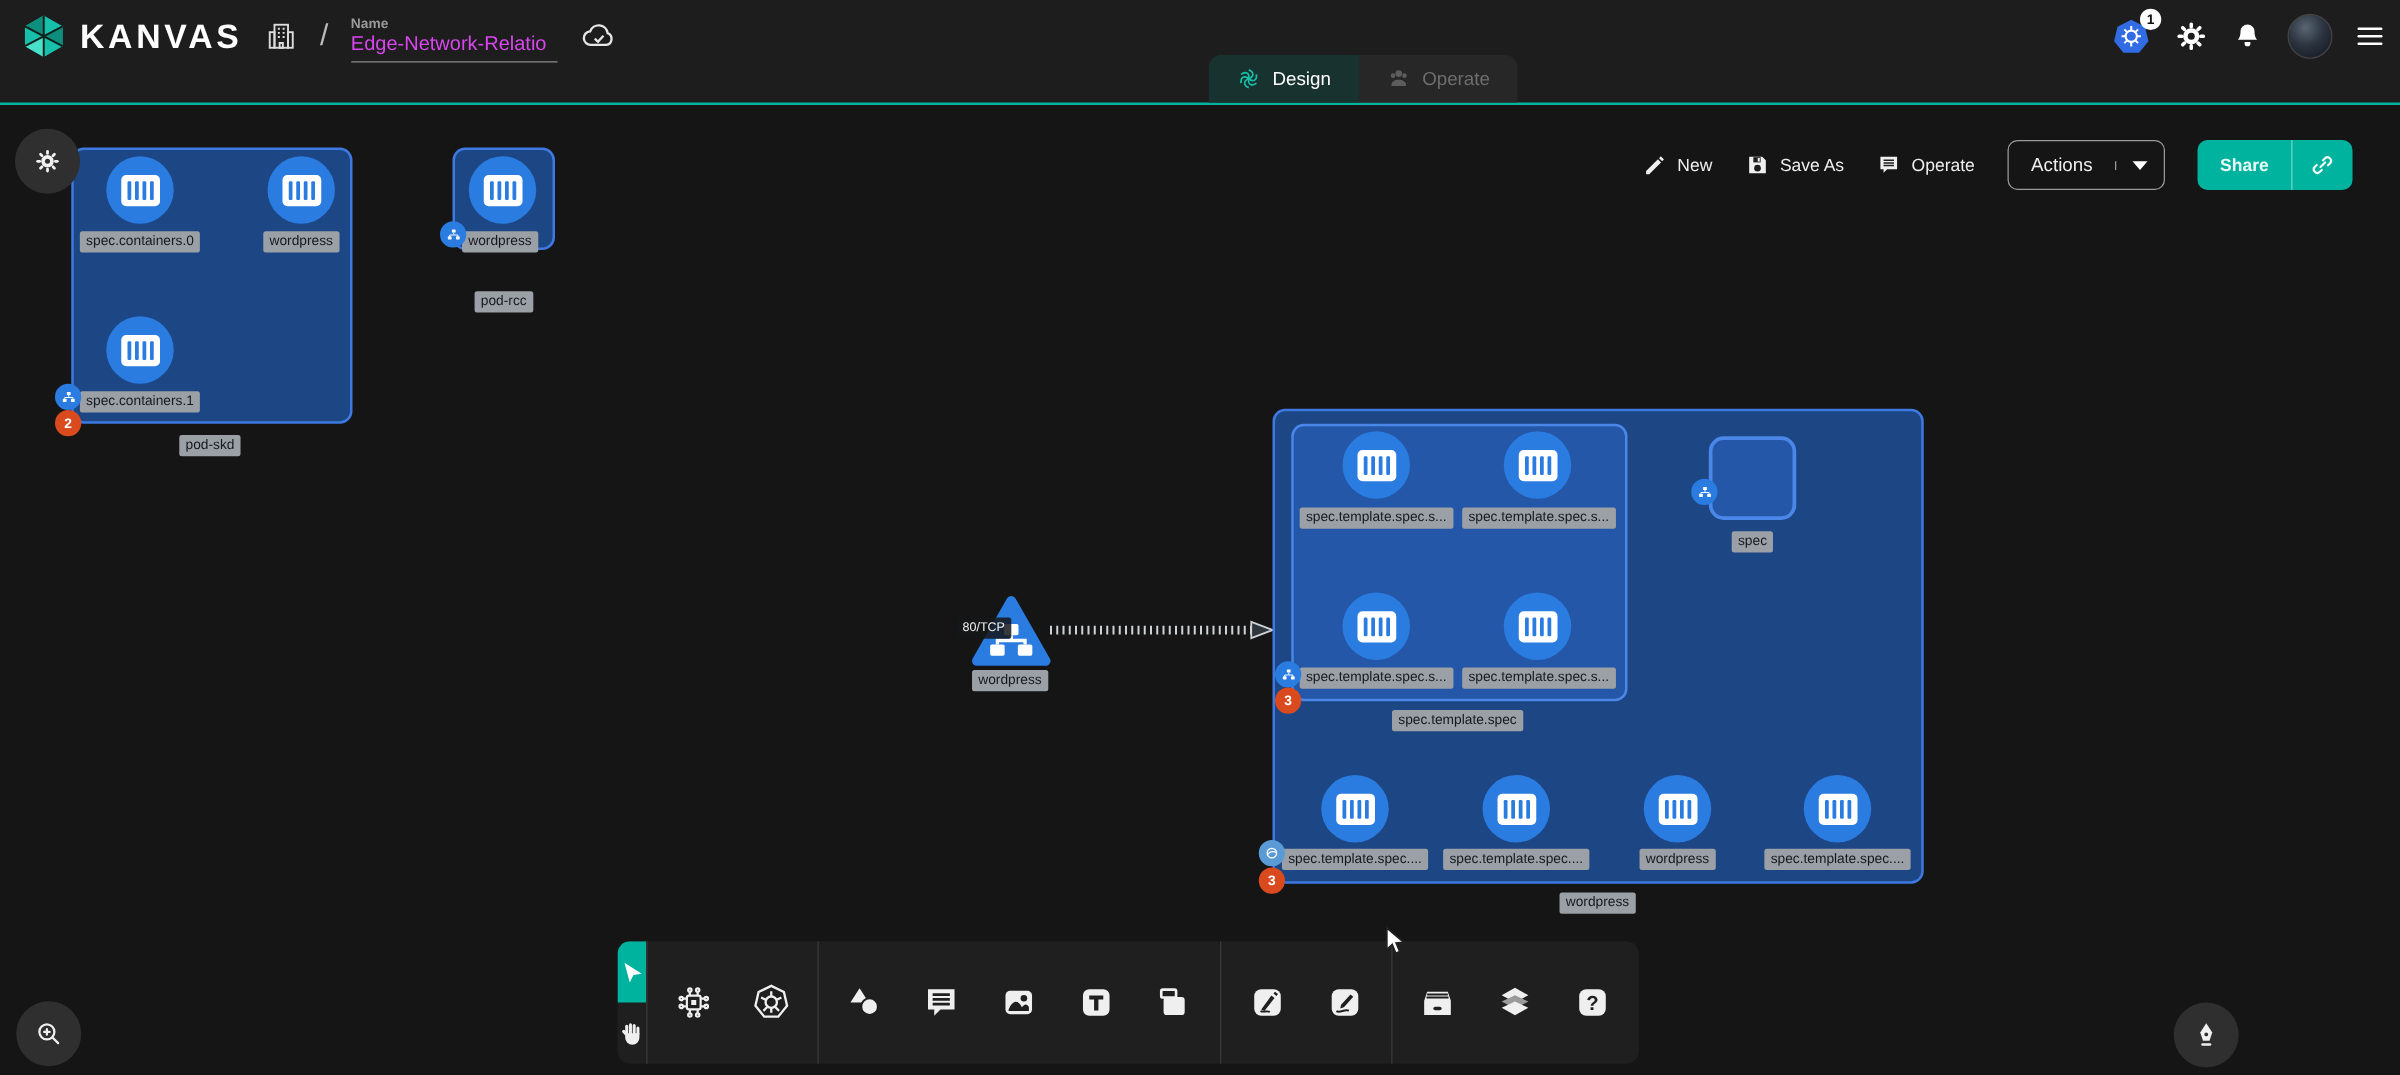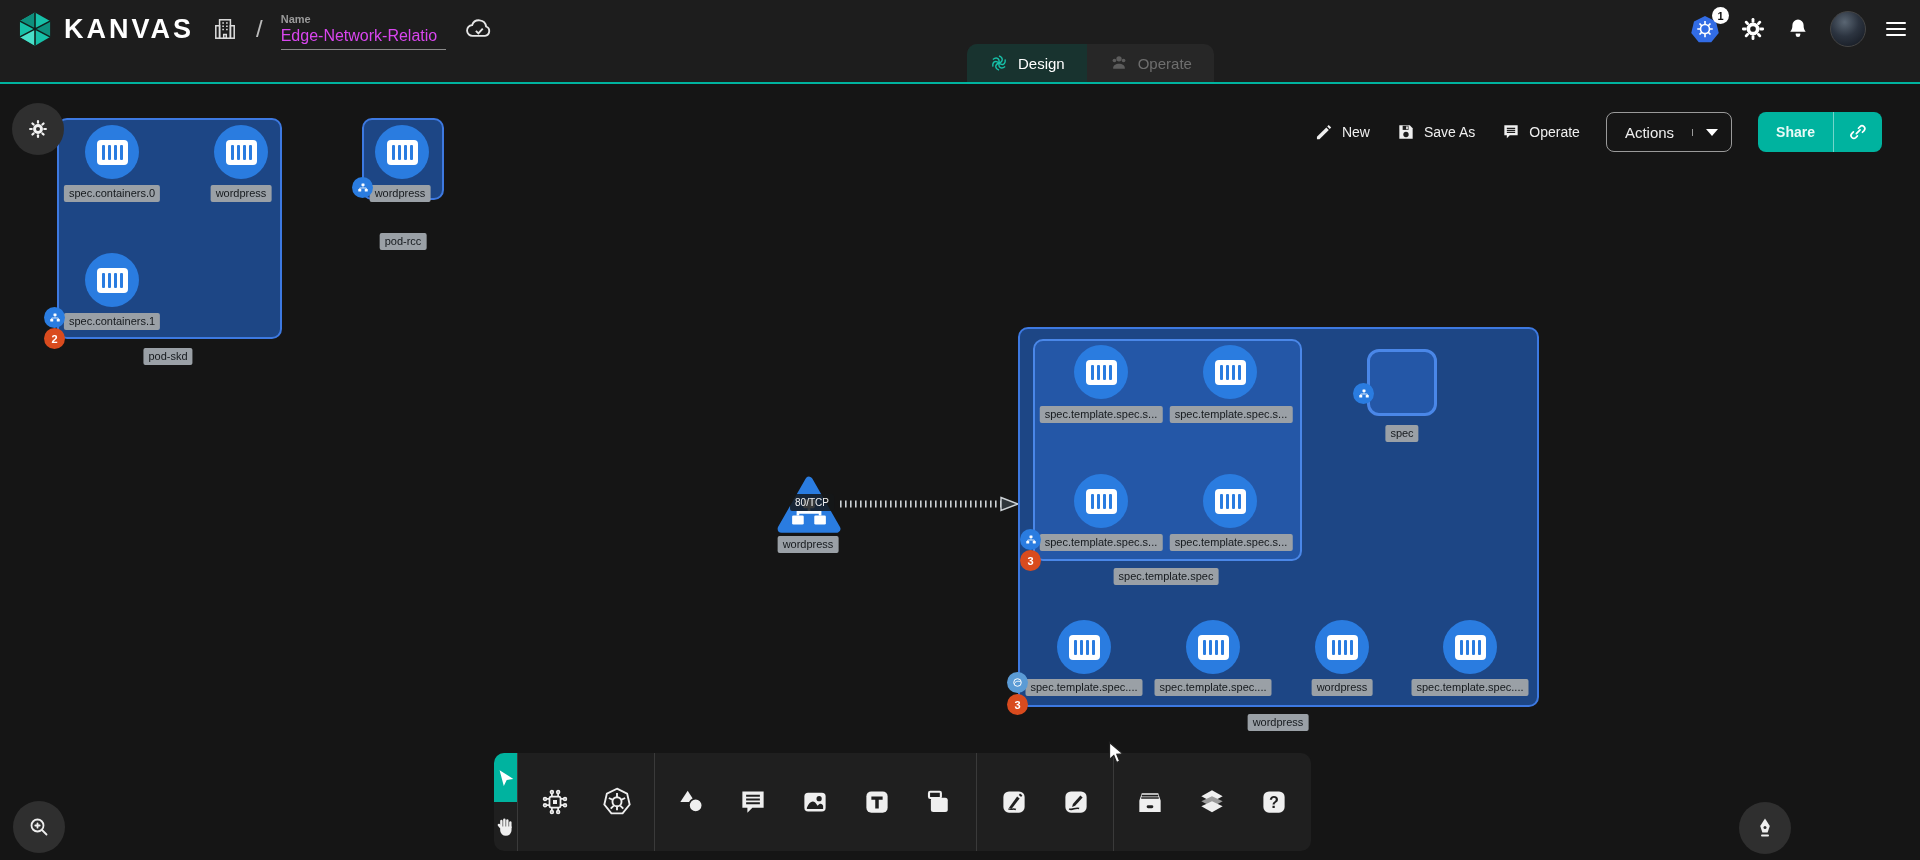--- a/index.html
+++ b/index.html
@@ -356,21 +356,21 @@
       <svg width="64" height="58" viewBox="0 0 24 22">
         <path d="M12 1.8 L22.4 20 H1.6 Z" fill="#2a7ce0" stroke="#2a7ce0" stroke-width="3" stroke-linejoin="round"></path>
         <g fill="#fff">
             <rect x="9.8" y="8.8" width="4.4" height="3.4" rx=".5"></rect>
             <rect x="5.6" y="15" width="4.4" height="3.4" rx=".5"></rect>
             <rect x="14" y="15" width="4.4" height="3.4" rx=".5"></rect>
           </g>
         <path d="M12 12.2v1.6M7.8 15v-1.2h8.4V15" stroke="#fff" stroke-width="1" fill="none"></path>
       </svg>
     </div>
-    <span class="chip dark" style="left:812px; top:410px; z-index:7;">80/TCP</span>
+    <span class="chip dark" style="left:787px; top:410px; z-index:7;">80/TCP</span>
     <svg style="position:absolute; left:838px; top:412px;" width="182" height="16">
       <line x1="2" y1="8" x2="164" y2="8" stroke="#cdd2d6" stroke-width="7" stroke-dasharray="1.6 3.4"></line>
       <polygon points="163,1.5 180,8 163,14.5" fill="#30373c" stroke="#cdd2d6" stroke-width="1.4"></polygon>
     </svg>
     <span class="chip" style="left:808px; top:452px;">wordpress</span>
 
     <div class="group" style="left:1018px; top:243px; width:521px; height:380px;"></div>
 
     <div class="group inner" style="left:1033px; top:255px; width:269px; height:222px;"></div>
     <div class="node-circle" style="left:1074px; top:261px; z-index:3;">

